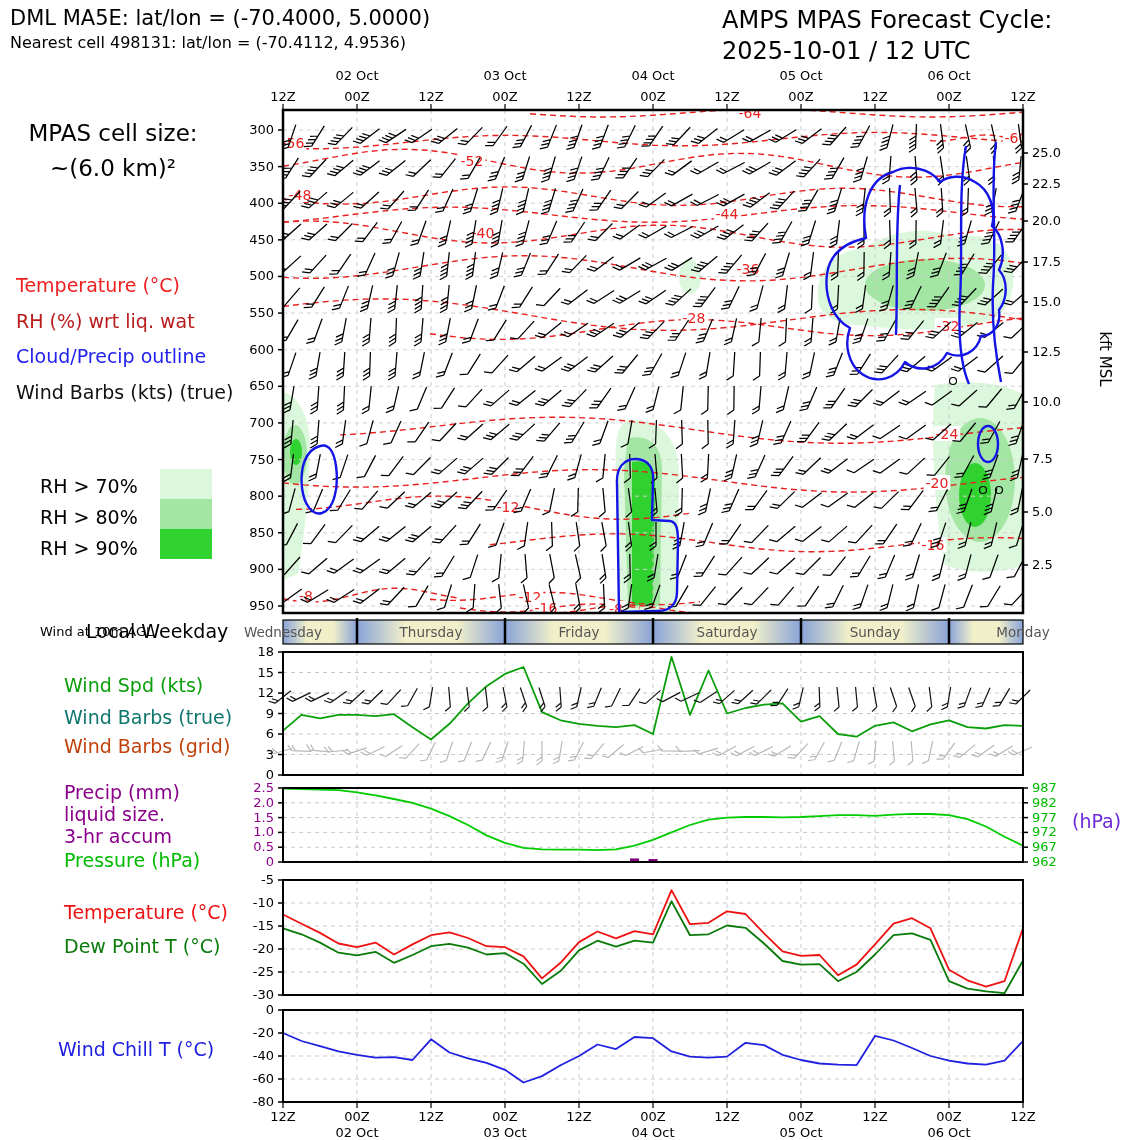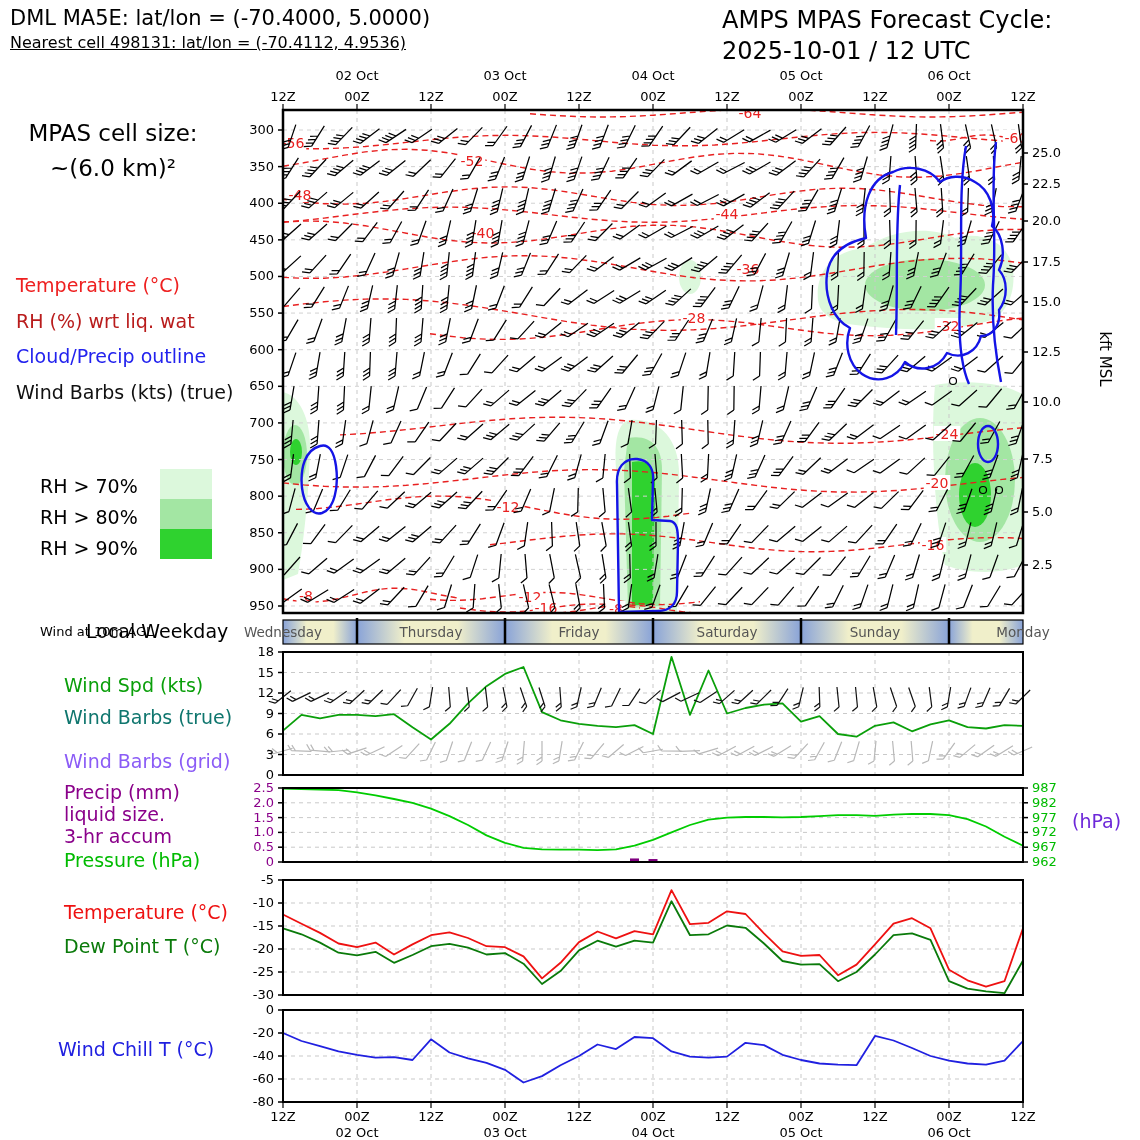--- a/index.html
+++ b/index.html
@@ -1,20 +1,20 @@
 <!DOCTYPE html>
 <html><head>
 <meta charset="utf-8">
 <style>
   html,body{margin:0;padding:0;background:#fff;}
   #app{position:relative;width:1140px;height:1140px;background:#fff;overflow:hidden;
        font-family:"DejaVu Sans","Liberation Sans",sans-serif;color:#000;}
   .abs{position:absolute;white-space:nowrap;}
   #title{left:10px;top:6px;font-size:21px;}
-  #subtitle{left:10px;top:33px;font-size:16px;text-decoration:underline;}
+  #subtitle{left:10px;top:33px;font-size:16px;}
   #cycle{left:722px;top:5px;width:412px;text-align:left;font-size:24px;line-height:1.3;}
   #cellsize{left:6px;top:116px;width:214px;text-align:center;font-size:23px;line-height:1.5;}
   .leg{font-size:19px;left:16px;}
   .rhleg{font-size:19px;left:40px;}
   .sw{position:absolute;left:160px;width:52px;height:30px;}
   #localweekday{left:86px;top:620px;font-size:19px;}
   .p1l{font-size:19px;left:64px;}
   #windhdr{left:40px;top:624px;font-size:13px;text-align:right;}
   #svg{position:absolute;left:0;top:0;}
   svg text{font-family:"DejaVu Sans","Liberation Sans",sans-serif;}
@@ -1960,21 +1960,21 @@
   <div class="abs rhleg" style="top:537px">RH &gt; 90%</div>
   <div class="sw" style="top:469px;background:#dcf8dc"></div>
   <div class="sw" style="top:499px;background:#a3e6a3"></div>
   <div class="sw" style="top:529px;background:#2fd22f"></div>
 
   <div class="abs" id="localweekday">Local Weekday</div>
 
   <div class="abs" id="windhdr">Wind at 10m AGL</div>
   <div class="abs p1l" style="top:674px;color:#0a9f0a">Wind Spd (kts)</div>
   <div class="abs p1l" style="top:706px;color:#0f766e">Wind Barbs (true)</div>
-  <div class="abs p1l" style="top:750px;color:#8b5cf6">Wind Barbs (grid)</div>
+  <div class="abs p1l" style="top:735px;color:#c2410c">Wind Barbs (grid)</div>
 
   <div class="abs p1l" style="top:781px;color:#8a008a">Precip (mm)</div>
   <div class="abs p1l" style="top:803px;color:#8a008a">liquid size.</div>
   <div class="abs p1l" style="top:825px;color:#8a008a">3-hr accum</div>
   <div class="abs p1l" style="top:849px;color:#00bb00">Pressure (hPa)</div>
   <div class="abs" style="left:1072px;top:810px;font-size:19px;color:#6d28d9">(hPa)</div>
 
   <div class="abs p1l" style="top:901px;color:#ee1111">Temperature (°C)</div>
   <div class="abs p1l" style="top:935px;color:#0a7a0a">Dew Point T (°C)</div>
 

